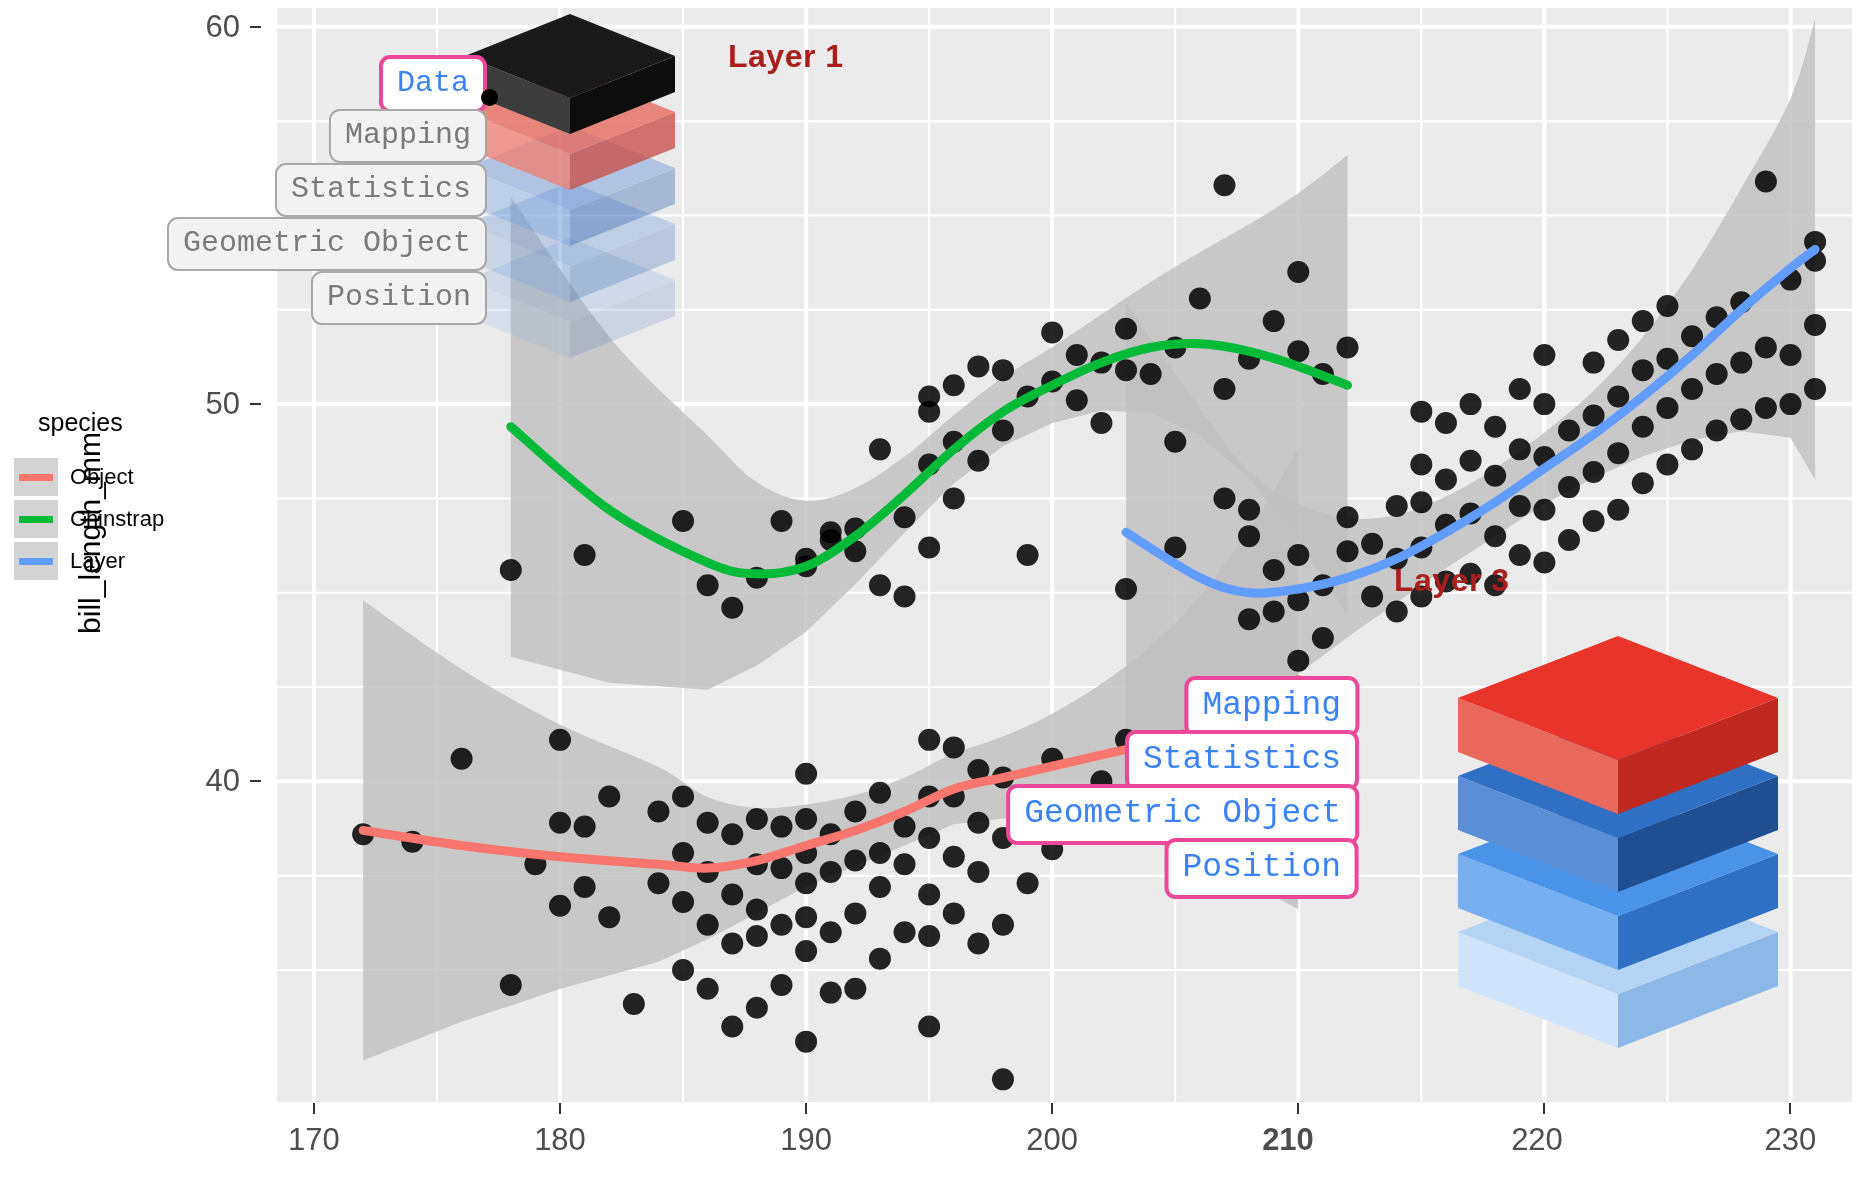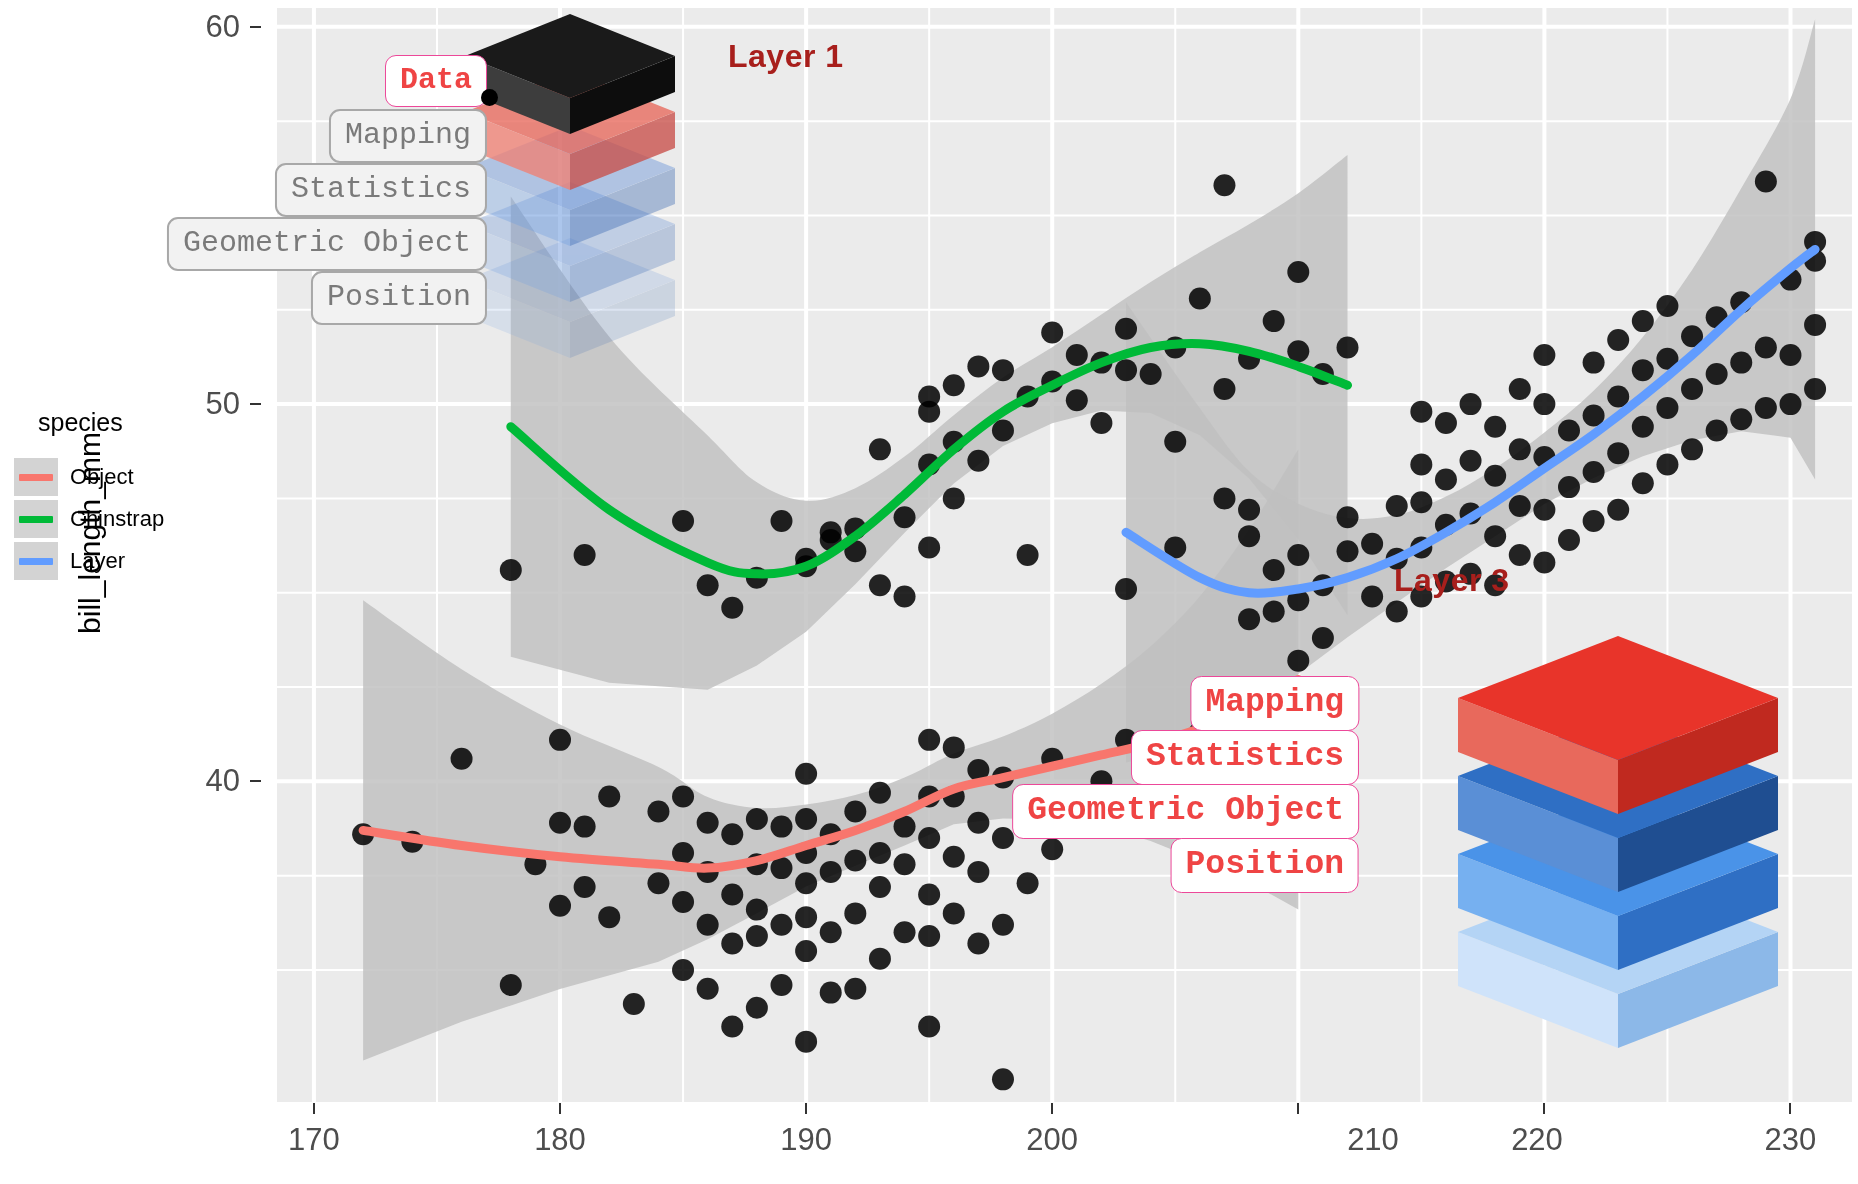--- a/index.html
+++ b/index.html
@@ -142,23 +142,23 @@
     font-family: "Liberation Mono", "DejaVu Sans Mono", monospace;
     font-size: 30px;
     line-height: 1;
     padding: 9px 14px 11px 14px;
     border-radius: 11px;
     white-space: nowrap;
     background: #ffffff;
     transform: translateX(-100%);
   }
   .pill.strong {
-    color: #ef4444;
-    border: 1px solid #ec4899;
-    font-weight: bold;
+    color: #3b82f6;
+    border: 4px solid #ec4899;
+    font-weight: normal;
   }
   .pill.faint {
     color: #7a7a7a;
     border: 2px solid #a8a8a8;
     background: #f2f2f2;
   }
   .pill-dot {
     position: absolute;
     width: 17px; height: 17px;
     border-radius: 50%;
@@ -451,21 +451,21 @@
     </div>
   <div id="xtick-host">
       <div class="tick-label xtick" style="left: 313.914px; top: 1122px;">170</div>
       <div class="tick-mark xtick-mark" style="left: 312.914px; top: 1103px;"></div>
       <div class="tick-label xtick" style="left: 560.008px; top: 1122px;">180</div>
       <div class="tick-mark xtick-mark" style="left: 559.008px; top: 1103px;"></div>
       <div class="tick-label xtick" style="left: 806.102px; top: 1122px;">190</div>
       <div class="tick-mark xtick-mark" style="left: 805.102px; top: 1103px;"></div>
       <div class="tick-label xtick" style="left: 1052.2px; top: 1122px;">200</div>
       <div class="tick-mark xtick-mark" style="left: 1051.2px; top: 1103px;"></div>
-      <div class="tick-label xtick" style="left: 1373px; top: 1122px;">210</div>
+      <div class="tick-label xtick" style="left: 1288px; top: 1122px; font-weight: bold;">210</div>
       <div class="tick-mark xtick-mark" style="left: 1297.29px; top: 1103px;"></div>
       <div class="tick-label xtick" style="left: 1537px; top: 1122px;">220</div>
       <div class="tick-mark xtick-mark" style="left: 1543.38px; top: 1103px;"></div>
       <div class="tick-label xtick" style="left: 1790.48px; top: 1122px;">230</div>
       <div class="tick-mark xtick-mark" style="left: 1789.48px; top: 1103px;"></div>
     </div>
 
   <div id="y-axis-title">bill_length_mm</div>
 
   <div id="legend">

